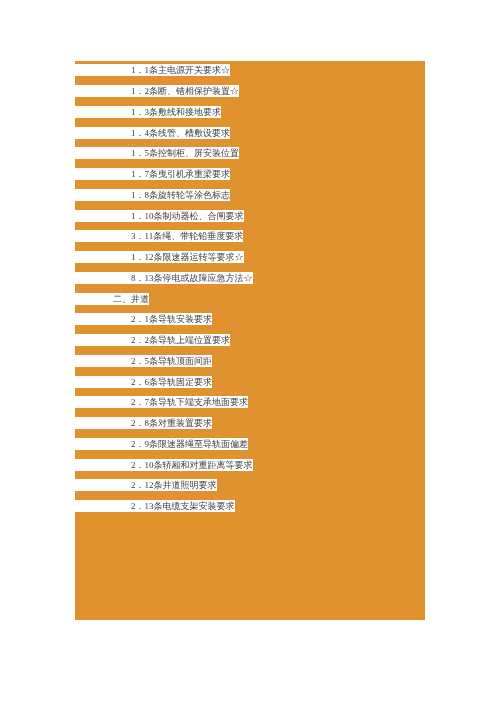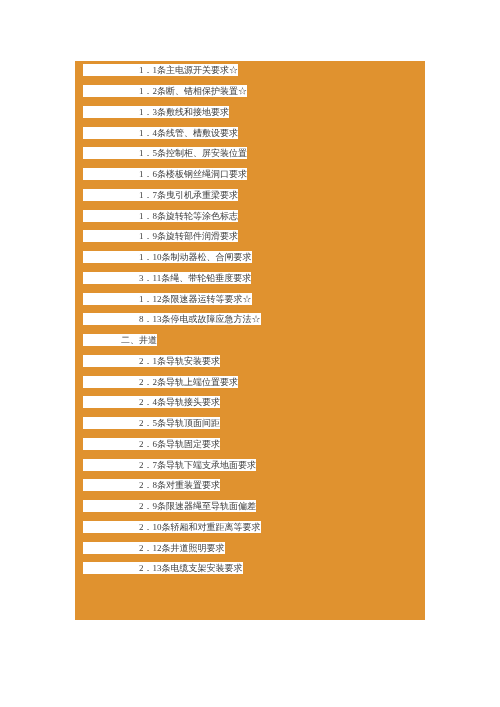--- a/index.html
+++ b/index.html
@@ -29,21 +29,21 @@
     height: 559px;
     background: #e0922f;
     overflow: hidden;
   }
   .toc-row {
     height: 20.75px;
     position: relative;
   }
   .toc-line {
     position: absolute;
-    left: 8px;
+    left: 0;
     top: 3.3px;
     height: 12px;
     line-height: 12px;
     background: #ffffff;
     white-space: pre;
     font-size: 9px;
     color: #3d3d3d;
     box-sizing: content-box;
   }
   .lvl1 { padding-left: 38px; text-align: right; }
@@ -63,30 +63,24 @@
       <div class="toc-row">
         <div class="toc-line lvl2">1．3条敷线和接地要求</div>
       </div>
       <div class="toc-row">
         <div class="toc-line lvl2">1．4条线管、槽敷设要求</div>
       </div>
       <div class="toc-row">
         <div class="toc-line lvl2">1．5条控制柜、屏安装位置</div>
       </div>
       <div class="toc-row">
-        <div class="toc-line lvl2">1．6条楼板钢丝绳洞口要求</div>
-      </div>
-      <div class="toc-row">
         <div class="toc-line lvl2">1．7条曳引机承重梁要求</div>
       </div>
       <div class="toc-row">
         <div class="toc-line lvl2">1．8条旋转轮等涂色标志</div>
-      </div>
-      <div class="toc-row">
-        <div class="toc-line lvl2">1．9条旋转部件润滑要求</div>
       </div>
       <div class="toc-row">
         <div class="toc-line lvl2">1．10条制动器松、合闸要求</div>
       </div>
       <div class="toc-row">
         <div class="toc-line lvl2">3．11条绳、带轮铅垂度要求</div>
       </div>
       <div class="toc-row">
         <div class="toc-line lvl2">1．12条限速器运转等要求☆</div>
       </div>
@@ -94,23 +88,20 @@
         <div class="toc-line lvl2">8．13条停电或故障应急方法☆</div>
       </div>
       <div class="toc-row">
         <div class="toc-line lvl1">二、井道</div>
       </div>
       <div class="toc-row">
         <div class="toc-line lvl2">2．1条导轨安装要求</div>
       </div>
       <div class="toc-row">
         <div class="toc-line lvl2">2．2条导轨上端位置要求</div>
-      </div>
-      <div class="toc-row">
-        <div class="toc-line lvl2">2．4条导轨接头要求</div>
       </div>
       <div class="toc-row">
         <div class="toc-line lvl2">2．5条导轨顶面间距</div>
       </div>
       <div class="toc-row">
         <div class="toc-line lvl2">2．6条导轨固定要求</div>
       </div>
       <div class="toc-row">
         <div class="toc-line lvl2">2．7条导轨下端支承地面要求</div>
       </div>

